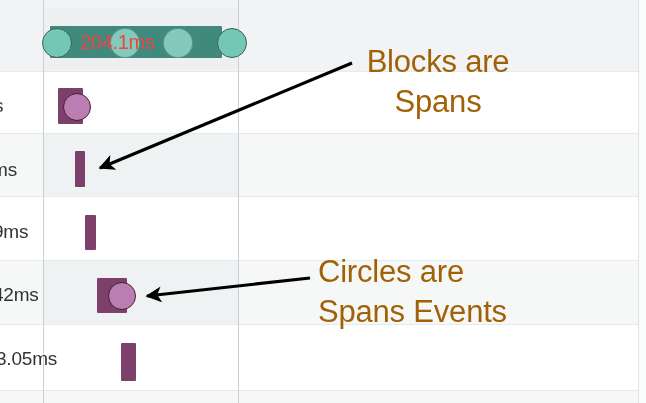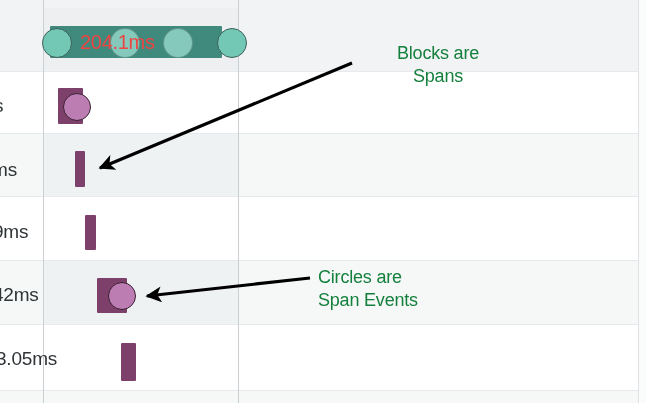--- a/index.html
+++ b/index.html
@@ -86,22 +86,22 @@
     position:absolute;
     font-size:20px;
     color:#ef4444;
     white-space:nowrap;
     letter-spacing:-.3px;
   }
 
   
   .anno{
     position:absolute;
-    font-size:18px;
-    color:#15803d;
+    font-size:31px;
+    color:#a16207;
     line-height:1.30;
     white-space:nowrap;
     letter-spacing:-.2px;
   }
   .anno .l2{display:block;}
   .anno.a1{text-align:center;}
   .anno.a2{text-align:left;}
   svg.arrows{position:absolute;left:0;top:0;width:646px;height:403px;overflow:visible;}
 </style>
 </head>
@@ -169,18 +169,18 @@
     <line x1="352" y1="63" x2="100" y2="168" stroke="#000" stroke-width="3.1" marker-end="url(#ah1)"></line>
 
     <line x1="310" y1="278" x2="147" y2="296" stroke="#000" stroke-width="3.1" marker-end="url(#ah1)"></line>
   </svg>
 
   <div class="anno a1" style="left:358px;top:42px;width:160px;">
     <span>Blocks are</span>
     <span class="l2">Spans</span>
   </div>
 
-  <div class="anno a2" style="left:318px;top:266px;width:230px;">
+  <div class="anno a2" style="left:318px;top:252px;width:230px;">
     <span>Circles are</span>
-    <span class="l2">Span Events</span>
+    <span class="l2">Spans Events</span>
   </div>
 
 </div>
 
 </body></html>

